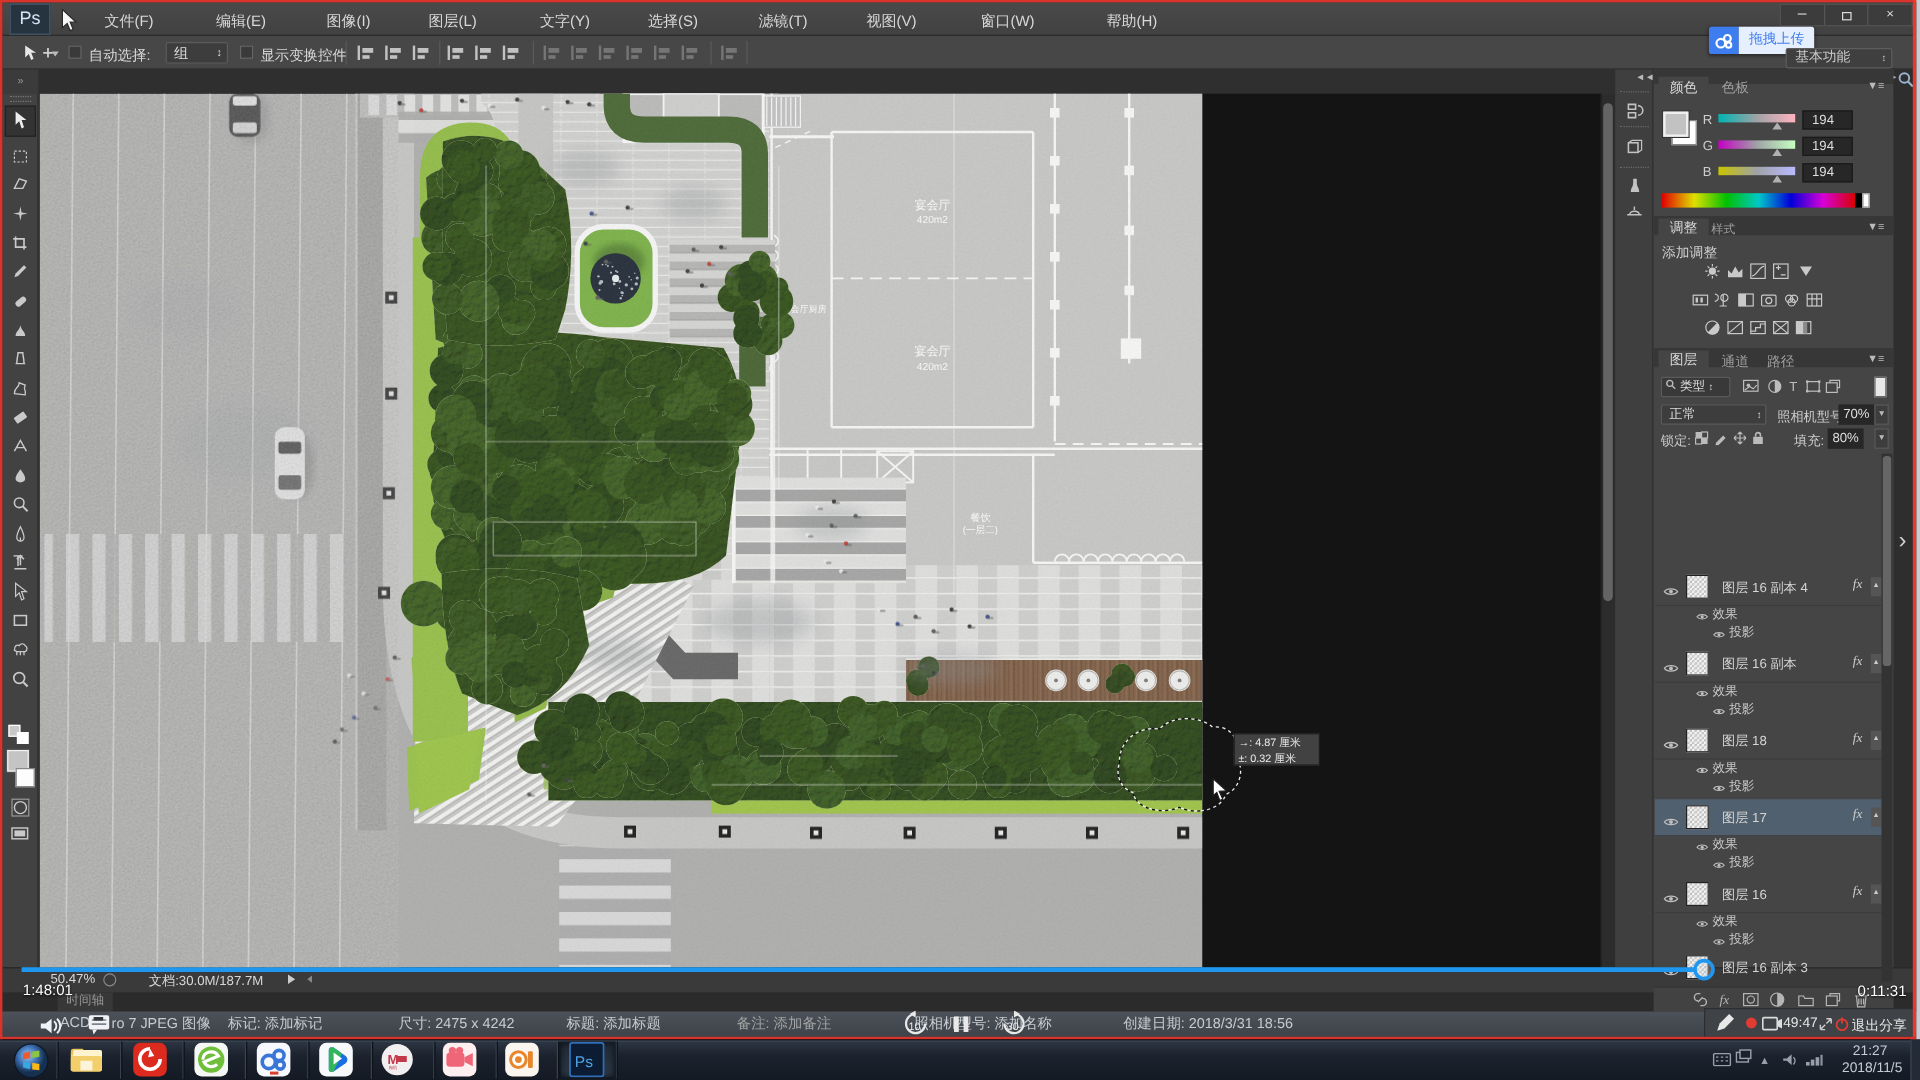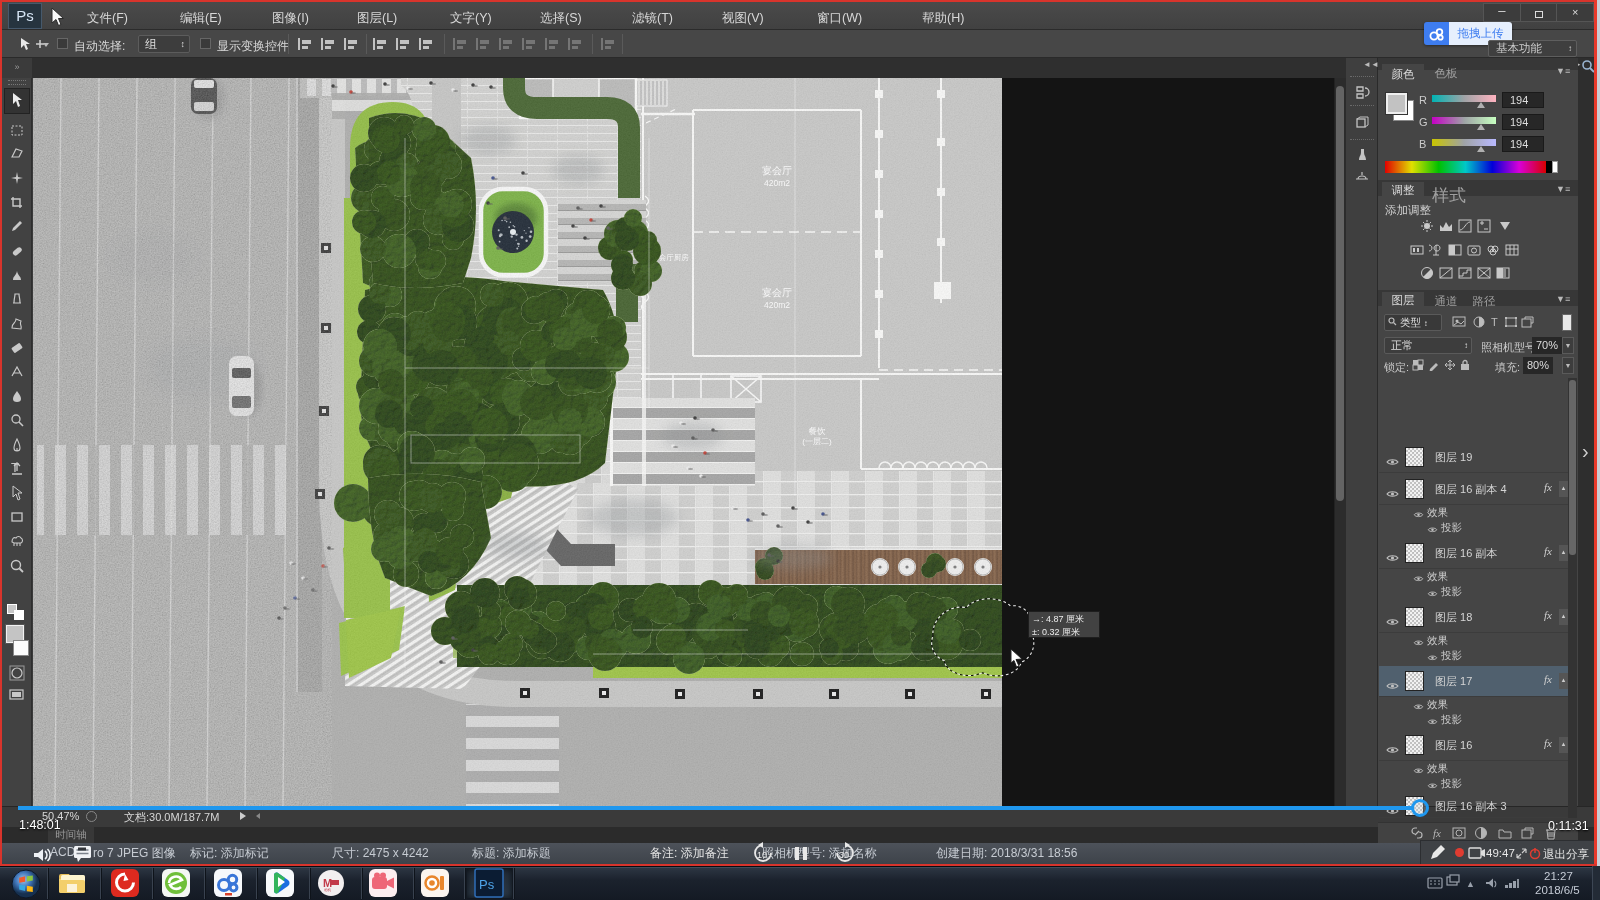--- a/index.html
+++ b/index.html
@@ -1180,21 +1180,21 @@
 <div class="abs" style="left:1502px;top:114px;width:42px;height:16px;background:#272727;border:1px solid #1a1a1a;color:#ddd;font-size:11px;line-height:15px;padding-left:7px;">194</div>
 <div class="abs" style="left:1419px;top:138px;color:#ccc;font-size:11px;">B</div>
 <div class="abs" style="left:1432px;top:139px;width:64px;height:7px;background:linear-gradient(90deg,#c9c400,#9fa3a6,#b9b9ff);"></div>
 <div class="abs" style="left:1477px;top:146px;width:0;height:0;border-left:4px solid transparent;border-right:4px solid transparent;border-bottom:6px solid #b0b0b0;"></div>
 <div class="abs" style="left:1502px;top:136px;width:42px;height:16px;background:#272727;border:1px solid #1a1a1a;color:#ddd;font-size:11px;line-height:15px;padding-left:7px;">194</div>
 <div class="abs" style="left:1385px;top:161px;width:161px;height:12px;background:linear-gradient(90deg,#e00000,#e0e000,#00c000,#00c8c8,#0000d8,#d800d8,#d80000);"></div>
 <div class="abs" style="left:1546px;top:161px;width:6px;height:12px;background:#000;"></div>
 <div class="abs" style="left:1552px;top:161px;width:6px;height:12px;background:#fff;border:1px solid #999;"></div>
 <div class="abs" style="left:1378px;top:180px;width:200px;height:16px;background:#373737;"></div>
 <div class="abs" style="left:1382px;top:182px;width:42px;height:18px;background:#454545;color:#d8d8d8;font-size:11.5px;text-align:center;line-height:17px;">调整</div>
-<div class="abs" style="left:1426px;top:184px;width:40px;height:16px;color:#9f9f9f;font-size:17px;text-align:right;">样式</div>
+<div class="abs" style="left:1426px;top:184px;width:40px;height:16px;color:#9f9f9f;font-size:10px;text-align:left;">样式</div>
 <div class="abs" style="left:1556px;top:184px;color:#bbb;font-size:9px;">▼≡</div>
 <div class="abs" style="left:1385px;top:203px;color:#cfcfcf;font-size:11.5px;">添加调整</div>
 <svg class="abs" style="left:1420px;top:219px;" width="14" height="14">
       <circle cx="7" cy="7" r="3" fill="#c9c9c9"></circle>
       <path d="M7,1 v2 M7,11 v2 M1,7 h2 M11,7 h2 M3,3 l1.5,1.5 M11,11 l-1.5,-1.5 M3,11 l1.5,-1.5 M11,3 l-1.5,1.5" stroke="#c9c9c9"></path>
     </svg>
 <svg class="abs" style="left:1439px;top:219px;" width="14" height="14">
       <path d="M1,12 L1,6 L4,9 L7,3 L10,8 L13,5 L13,12 Z" fill="#c9c9c9"></path>
     </svg>
 <svg class="abs" style="left:1458px;top:219px;" width="14" height="14">
@@ -1303,28 +1303,20 @@
 <svg class="abs" style="left:1444px;top:359px;" width="12" height="12">
       <path d="M6,1 v10 M1,6 h10 M6,1 l-2,2 M6,1 l2,2 M6,11 l-2,-2 M6,11 l2,-2 M1,6 l2,-2 M1,6 l2,2 M11,6 l-2,-2 M11,6 l-2,2" stroke="#bbb"></path>
     </svg>
 <svg class="abs" style="left:1459px;top:359px;" width="12" height="12">
       <rect x="2" y="5" width="8" height="6" fill="#bbb"></rect>
       <path d="M4,5 v-1.5 a2,2 0 0 1 4,0 V5" fill="none" stroke="#bbb" stroke-width="1.3"></path>
     </svg>
 <div class="abs" style="left:1495px;top:360px;color:#ccc;font-size:11px;">填充:</div>
 <div class="abs" style="left:1523px;top:357px;width:30px;height:17px;background:#272727;color:#ddd;font-size:11px;line-height:16px;text-align:center;">80%</div>
 <div class="abs" style="left:1562px;top:357px;width:12px;height:17px;background:#3d3d3d;border:1px solid #5a5a5a;color:#bbb;font-size:7px;text-align:center;line-height:15px;">▼</div>
-<div class="abs" style="left:1379px;top:442px;width:189px;height:31px;background:transparent;border-bottom:1px solid #3c3c3c;">
-      <div class="abs" style="left:7px;top:10px;"><svg width="13" height="10" style="vertical-align:middle;">
-          <path d="M1,5 C3,2 10,2 12,5 C10,8 3,8 1,5 Z" fill="none" stroke="#c0c0c0" stroke-width="1.1"></path>
-          <circle cx="6.5" cy="5" r="1.6" fill="#c0c0c0"></circle>
-        </svg></div>
-      <div class="abs" style="left:26px;top:5px;width:19px;height:20px;background-image:linear-gradient(45deg,#c2c2c2 25%,transparent 25%,transparent 75%,#b8b8b8 75%),linear-gradient(45deg,#c2c2c2 25%,transparent 25%,transparent 75%,#c2c2c2 75%);background-size:4px 4px;background-position:0 0,2px 2px;background-color:#f2f2f2;border:1px solid #222;"></div>
-      <div class="abs" style="left:56px;top:8px;color:#d5d5d5;font-size:11px;white-space:nowrap;">图层 19</div>
-    </div>
 <div class="abs" style="left:1379px;top:474px;width:191px;height:31px;background:transparent;border-bottom:1px solid #3c3c3c;">
       <div class="abs" style="left:7px;top:10px;"><svg width="13" height="10" style="vertical-align:middle;">
           <path d="M1,5 C3,2 10,2 12,5 C10,8 3,8 1,5 Z" fill="none" stroke="#c0c0c0" stroke-width="1.1"></path>
           <circle cx="6.5" cy="5" r="1.6" fill="#c0c0c0"></circle>
         </svg></div>
       <div class="abs" style="left:26px;top:5px;width:19px;height:20px;background-image:linear-gradient(45deg,#c2c2c2 25%,transparent 25%,transparent 75%,#b8b8b8 75%),linear-gradient(45deg,#c2c2c2 25%,transparent 25%,transparent 75%,#c2c2c2 75%);background-size:4px 4px;background-position:0 0,2px 2px;background-color:#f2f2f2;border:1px solid #222;"></div>
       <div class="abs" style="left:56px;top:8px;color:#d5d5d5;font-size:11px;white-space:nowrap;">图层 16 副本 4</div>
       <div class="abs" style="left:165px;top:7px;color:#cfcfcf;font-size:11px;font-style:italic;font-family:'Liberation Serif',serif;">fx</div>
       <div class="abs" style="left:180px;top:7px;width:9px;height:16px;background:#555;color:#ccc;font-size:6px;text-align:center;line-height:15px;">▲</div>
     </div>
@@ -1442,21 +1434,21 @@
     </svg>
 <svg class="abs" style="left:1544px;top:826px;" width="14" height="14">
       <path d="M3,4 h8 l-1,9 h-6 z M2,4 h10 M6,2 h2 M5,6 v5 M7,6 v5 M9,6 v5" stroke="#b5b5b5" fill="none"></path>
     </svg>
 <div class="abs" style="left:0px;top:843px;width:1600px;height:22px;background:linear-gradient(#4d525a,#3d4249);"></div>
 <div class="abs" style="left:50px;top:845px;color:#c6cbd2;font-size:12px;white-space:nowrap;">ACDS</div>
 <div class="abs" style="left:93px;top:845px;color:#c6cbd2;font-size:12px;white-space:nowrap;">ro 7 JPEG 图像</div>
 <div class="abs" style="left:190px;top:845px;color:#c6cbd2;font-size:12px;white-space:nowrap;">标记: 添加标记</div>
 <div class="abs" style="left:332px;top:845px;color:#c6cbd2;font-size:12px;white-space:nowrap;">尺寸: 2475 x 4242</div>
 <div class="abs" style="left:472px;top:845px;color:#c6cbd2;font-size:12px;white-space:nowrap;">标题: 添加标题</div>
-<div class="abs" style="left:614px;top:845px;color:#e5e5e5;font-size:12px;white-space:nowrap;margin-left:36px;">备注: 添加备注</div>
+<div class="abs" style="left:614px;top:845px;color:#a3a3a3;font-size:12px;white-space:nowrap;">备注: 添加备注</div>
 <div class="abs" style="left:762px;top:845px;color:#c6cbd2;font-size:12px;white-space:nowrap;">照相机型号: 添加名称</div>
 <div class="abs" style="left:936px;top:845px;color:#c6cbd2;font-size:12px;white-space:nowrap;">创建日期: 2018/3/31 18:56</div>
 <svg class="abs" style="left:32px;top:847px;" width="20" height="16">
       <path d="M2,6 h4 l5,-4 v12 l-5,-4 h-4 z" fill="#eef1f5"></path>
       <path d="M13,4 a5,5 0 0 1 0,8 M15.5,2 a8,8 0 0 1 0,12" stroke="#eef1f5" stroke-width="1.6" fill="none"></path>
     </svg>
 <svg class="abs" style="left:73px;top:845px;" width="20" height="19">
       <rect x="1" y="1" width="17" height="12" rx="1.5" fill="#f0f2f5"></rect>
       <path d="M4,13 l1,4 3,-4" fill="#f0f2f5"></path>
       <path d="M3.5,5 h12 M3.5,8.5 h12" stroke="#7c828c" stroke-width="1.4"></path>
@@ -1586,21 +1578,21 @@
       <path d="M2,5 h3 l4,-3.5 v9 l-4,-3.5 h-3 z" fill="#99a0ab"></path>
       <path d="M10.5,4 a4,4 0 0 1 0,6" stroke="#99a0ab" fill="none" stroke-width="1.1"></path>
     </svg>
 <svg class="abs" style="left:1504px;top:877px;" width="15" height="12">
       <rect x="1" y="8" width="3" height="3" fill="#99a0ab"></rect>
       <rect x="5" y="6" width="3" height="5" fill="#99a0ab"></rect>
       <rect x="9" y="4" width="3" height="7" fill="#99a0ab"></rect>
       <rect x="13" y="2" width="2" height="9" fill="#8b929c"></rect>
     </svg>
 <div class="abs" style="left:1544px;top:870px;color:#c6ccd6;font-size:11.5px;">21:27</div>
-<div class="abs" style="left:1535px;top:884px;color:#c6ccd6;font-size:11.5px;">2018/6/5</div>
+<div class="abs" style="left:1535px;top:884px;color:#c6ccd6;font-size:11.5px;">2018/11/5</div>
 <div class="abs" style="left:1592px;top:866px;width:8px;height:34px;background:#232b36;border-left:1px solid #3c4654;"></div>
 <div class="abs" style="left:0;top:0;width:1600px;height:2px;background:#d8342c;"></div>
 <div class="abs" style="left:0;top:0;width:2px;height:866px;background:#d8342c;"></div>
 <div class="abs" style="left:1594px;top:0;width:3px;height:866px;background:#e8392b;"></div>
 <div class="abs" style="left:0;top:864px;width:1597px;height:2px;background:#d8342c;"></div>
 <div class="abs" style="left:1597px;top:0;width:3px;height:866px;background:#c9ccd4;"></div>
 <div class="abs" style="left:1424px;top:22px;width:88px;height:23px;border-radius:3px;overflow:hidden;box-shadow:0 1px 3px rgba(0,0,0,.4);">
       <div class="abs" style="left:0;top:0;width:25px;height:23px;background:#3e7df0;"></div>
       <div class="abs" style="left:25px;top:0;width:63px;height:23px;background:#e6effd;color:#3e7df0;font-size:11.5px;text-align:center;line-height:22px;">拖拽上传</div>
       <svg class="abs" style="left:3px;top:3px;" width="19" height="17">

